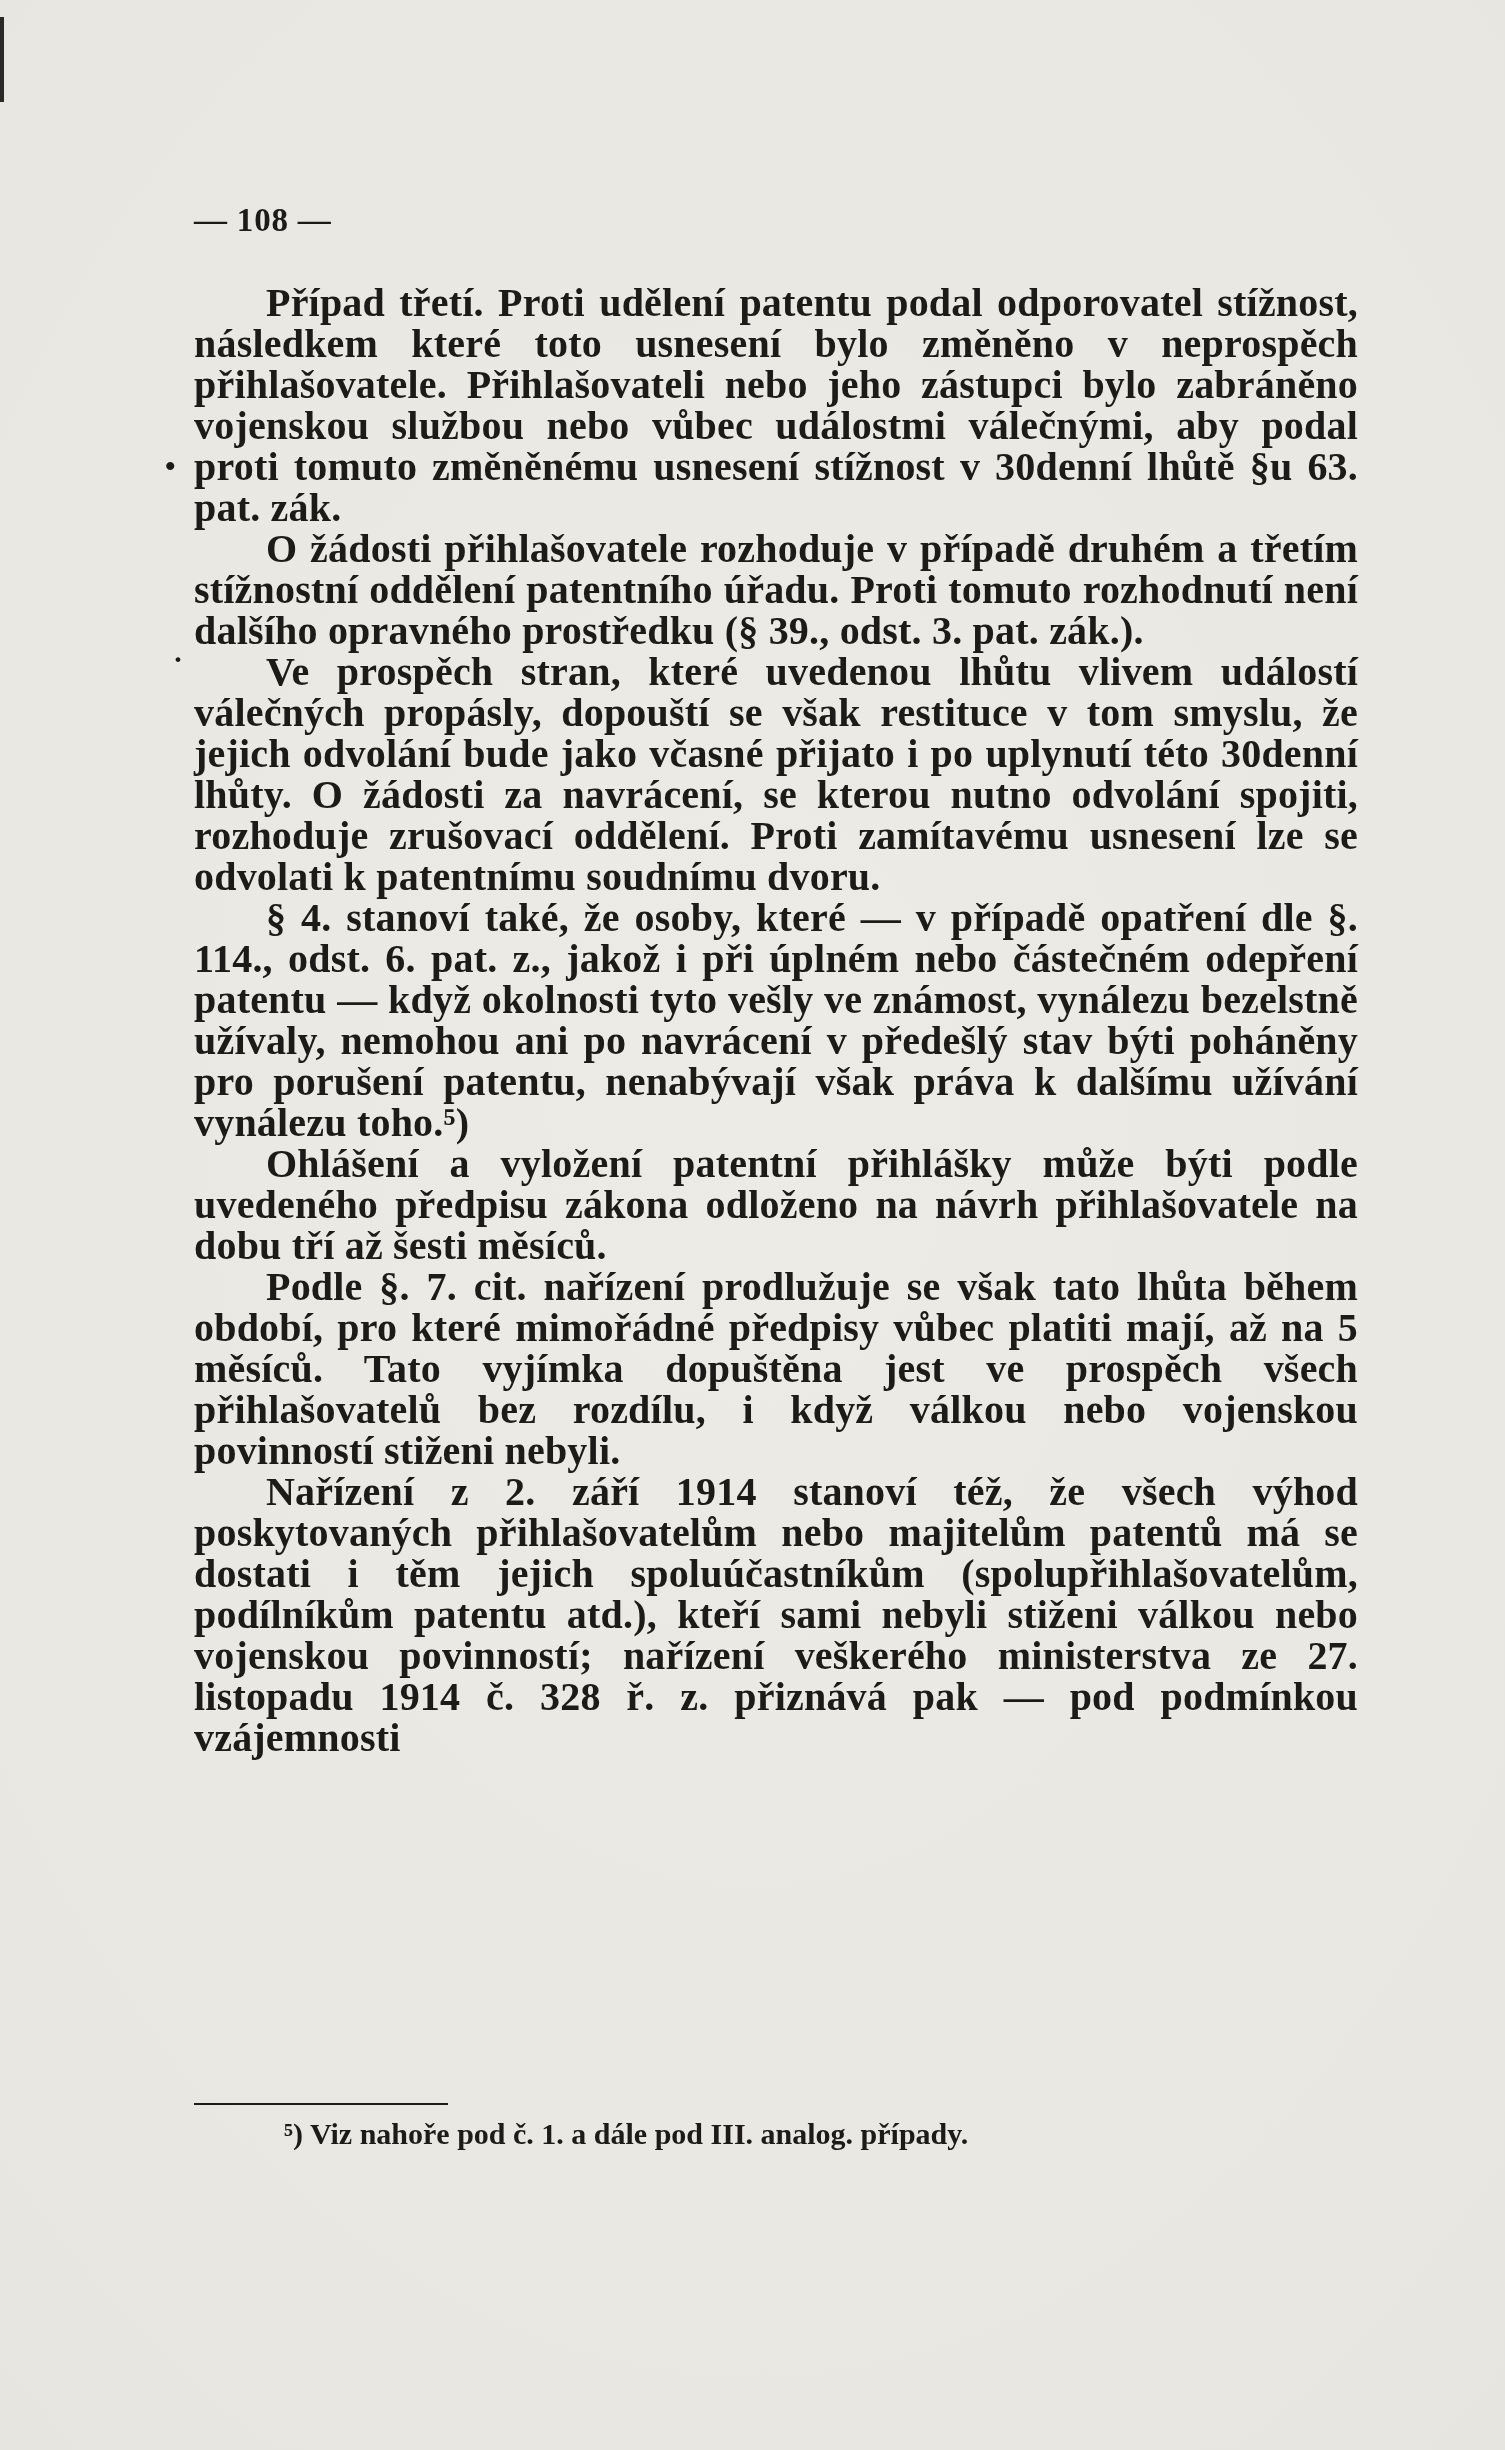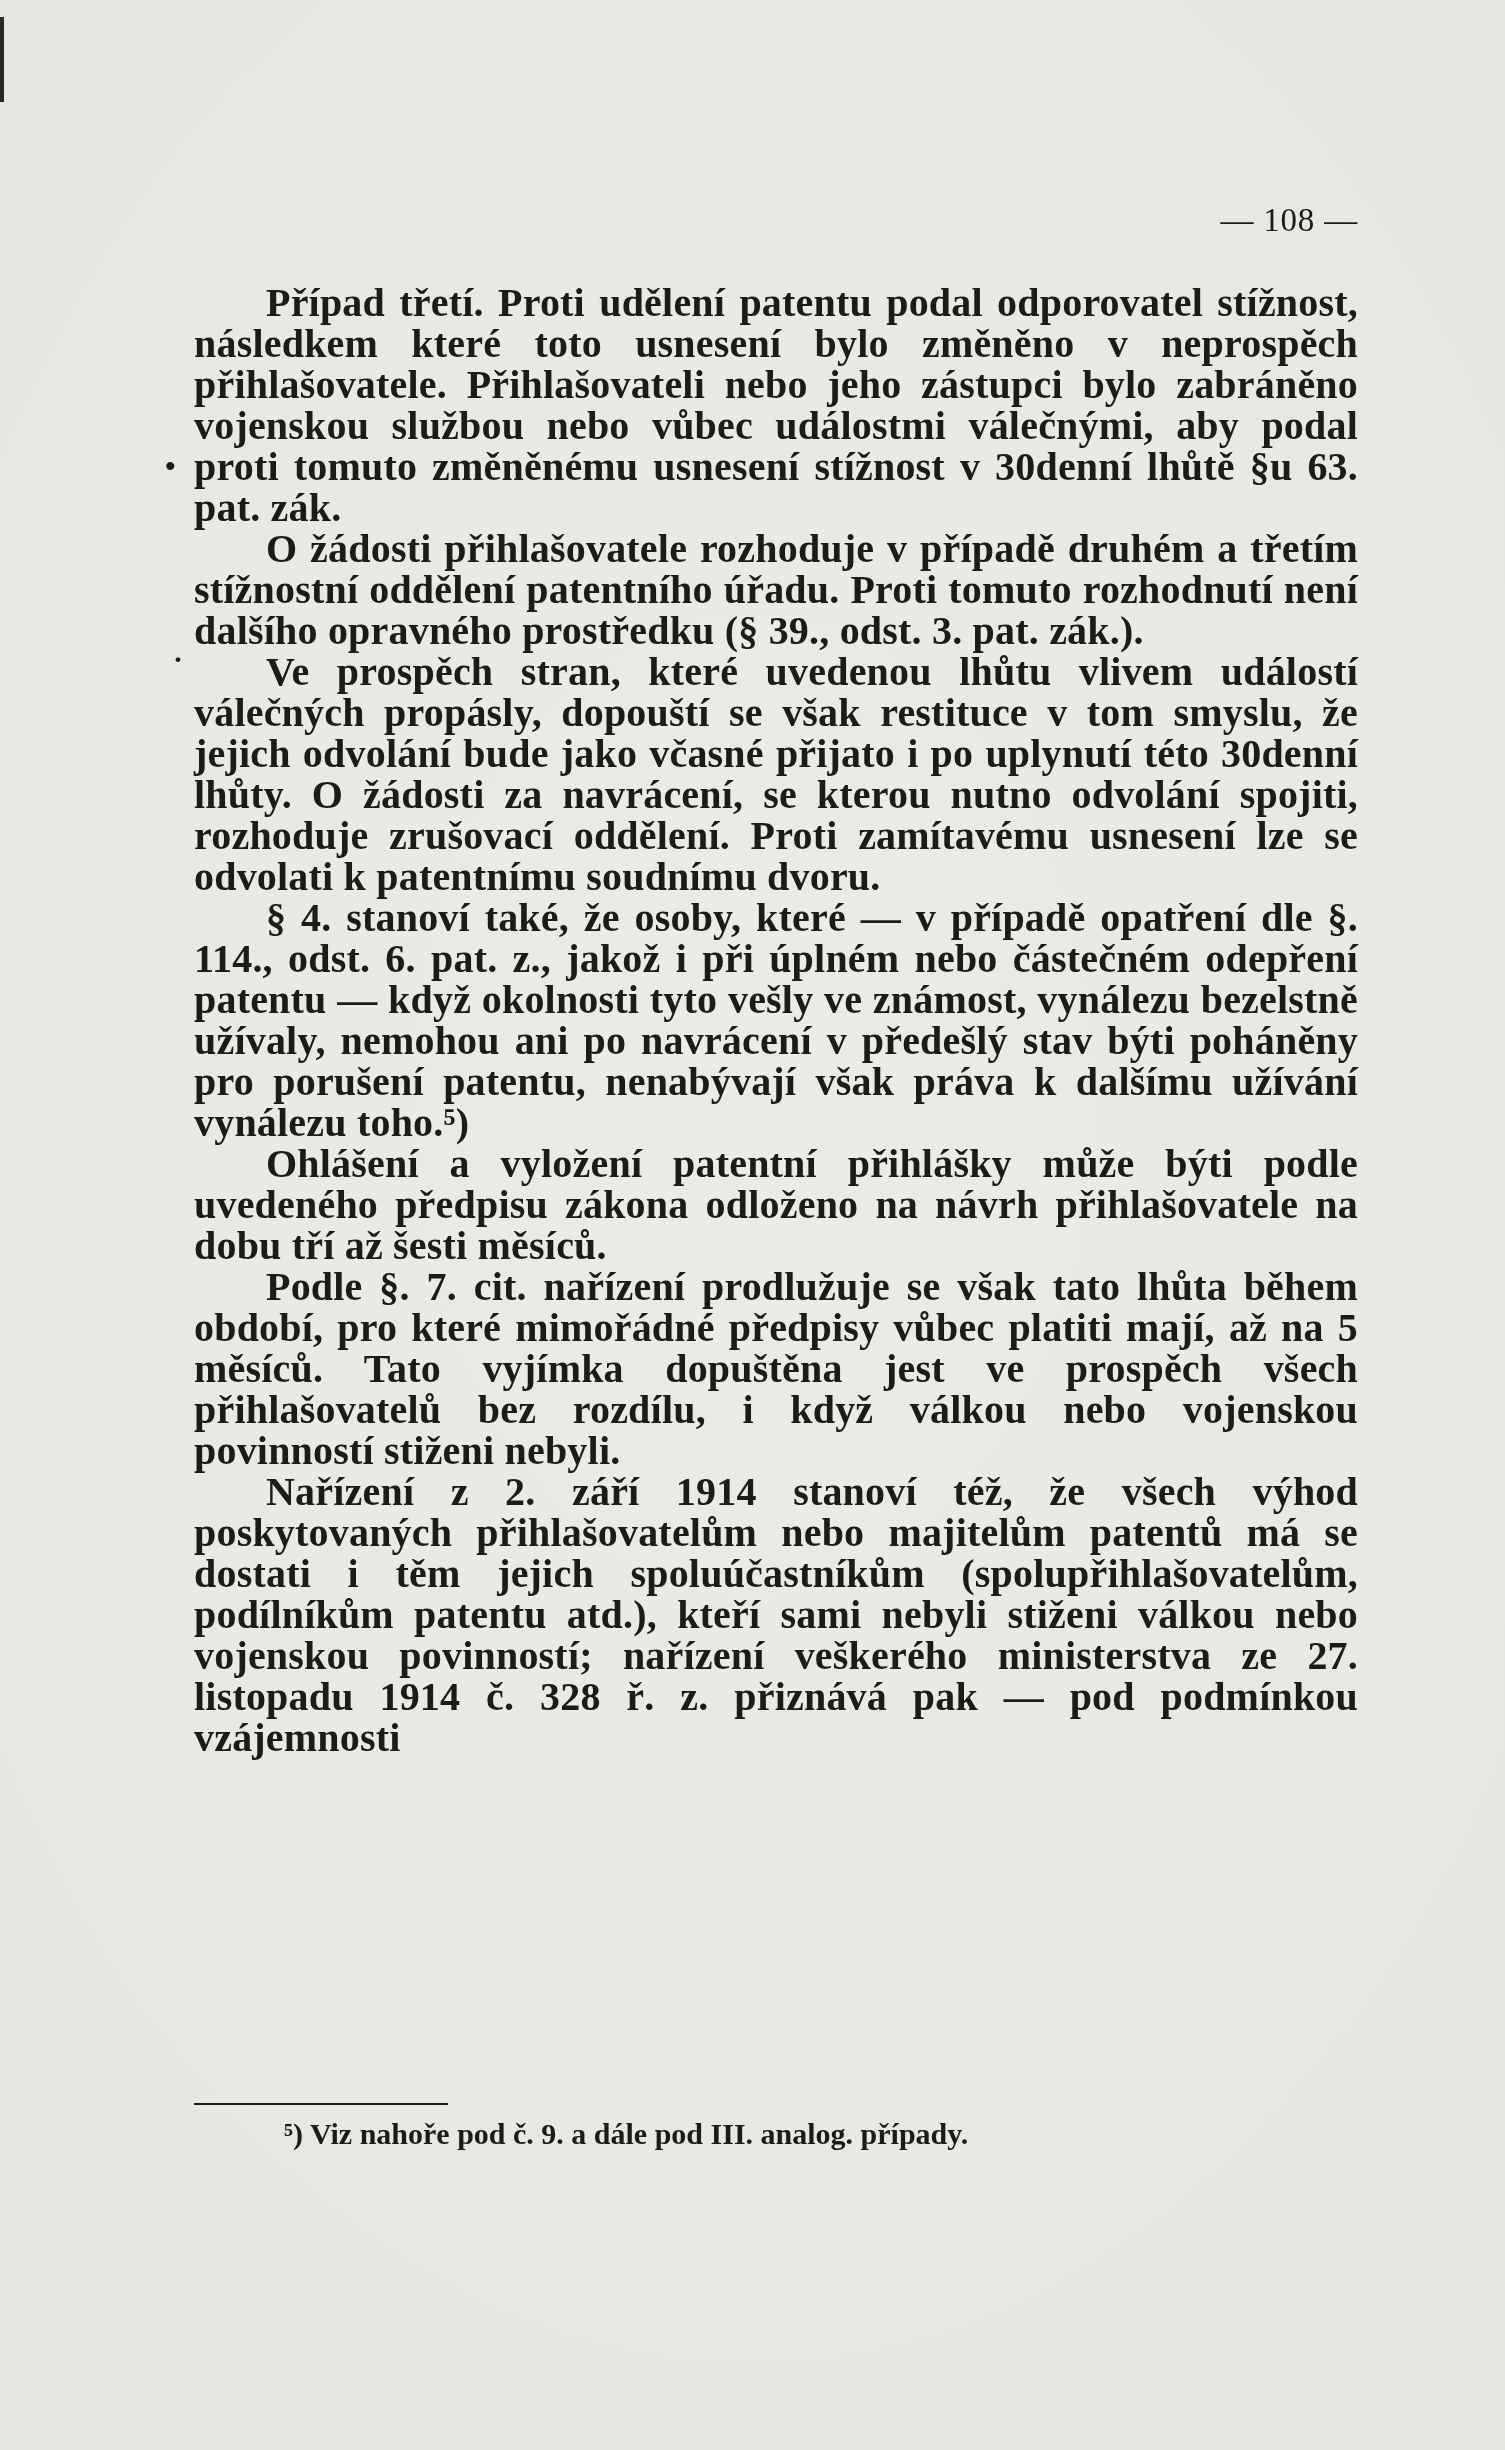--- a/index.html
+++ b/index.html
@@ -18,23 +18,23 @@
   .page {
     position: absolute;
     inset: 0;
     background: radial-gradient(ellipse 135% 120% at 50% 45%, #edebe6 0%, #e8e6e1 55%, #dcdad4 100%);
   }
   .page-number {
     position: absolute;
     top: 202px;
     left: 194px;
     width: 1164px;
-    text-align: right;
+    text-align: left;
     font-size: 33px;
-    font-weight: normal;
+    font-weight: bold;
     letter-spacing: 0.8px;
   }
   .text-block {
     position: absolute;
     top: 282px;
     left: 194px;
     width: 1164px;
     font-size: 40px;
     line-height: 41px;
     font-weight: bold;
@@ -99,16 +99,16 @@
     <p class="para">Podle §. 7. cit. nařízení prodlužuje se však tato lhůta během období, pro které mimořádné předpisy vůbec platiti mají, až na 5 měsíců. Tato vyjímka dopuštěna jest ve prospěch všech přihlašovatelů bez rozdílu, i když válkou nebo vojenskou povinností stiženi nebyli.</p>
     <p class="para">Nařízení z 2. září 1914 stanoví též, že všech výhod poskytovaných přihlašovatelům nebo majitelům patentů má se dostati i těm jejich spoluúčastníkům (spolupřihlašovatelům, podílníkům patentu atd.), kteří sami nebyli stiženi válkou nebo vojenskou povinností; nařízení veškerého ministerstva ze 27. listopadu 1914 č. 328 ř. z. přiznává pak — pod podmínkou vzájemnosti</p>
   </div>
 
   <span class="margin-mark mark-asterisk">•</span>
 
   <span class="margin-mark mark-dot">·</span>
 
   <div class="footnote-rule"></div>
 
-  <p class="footnote">⁵) Viz nahoře pod č. 9. a dále pod III. analog. případy.</p>
+  <p class="footnote">⁵) Viz nahoře pod č. 1. a dále pod III. analog. případy.</p>
 
 </div>
 
 
 </body></html>

